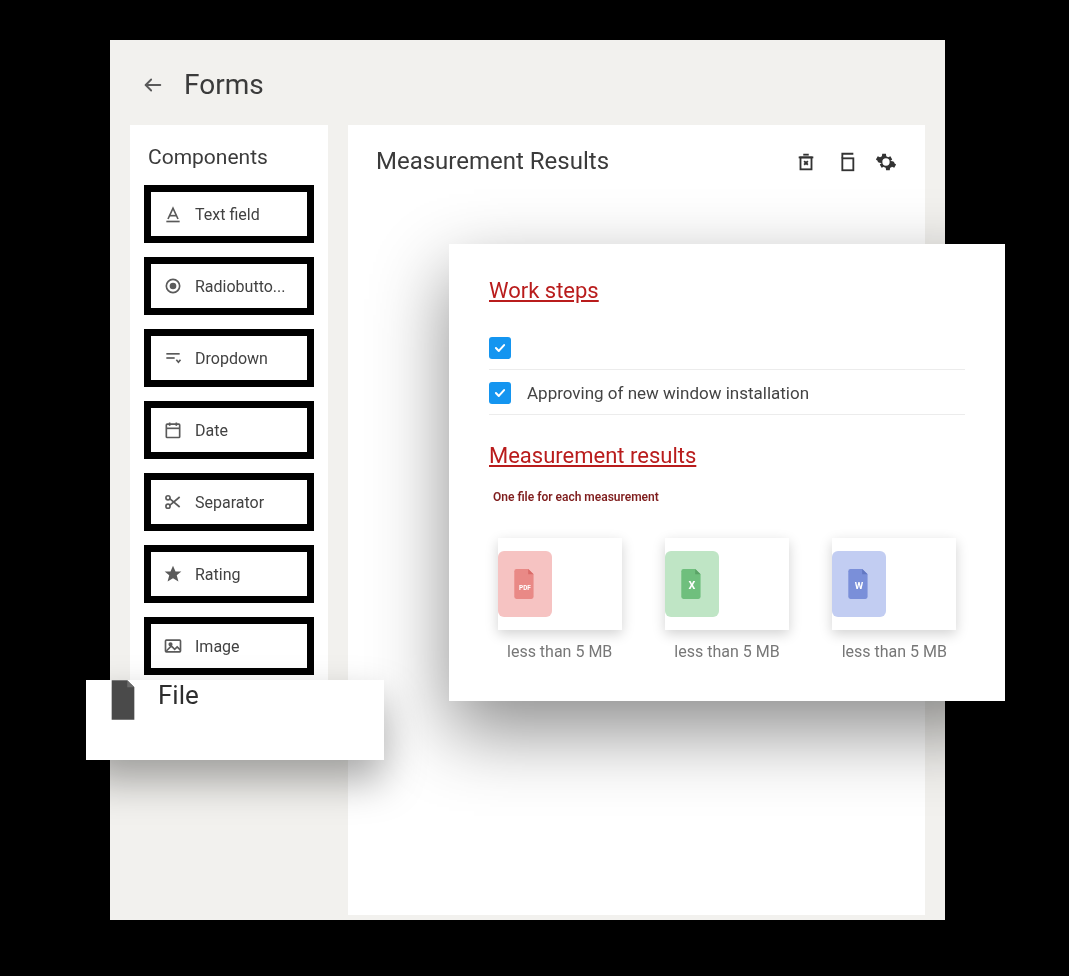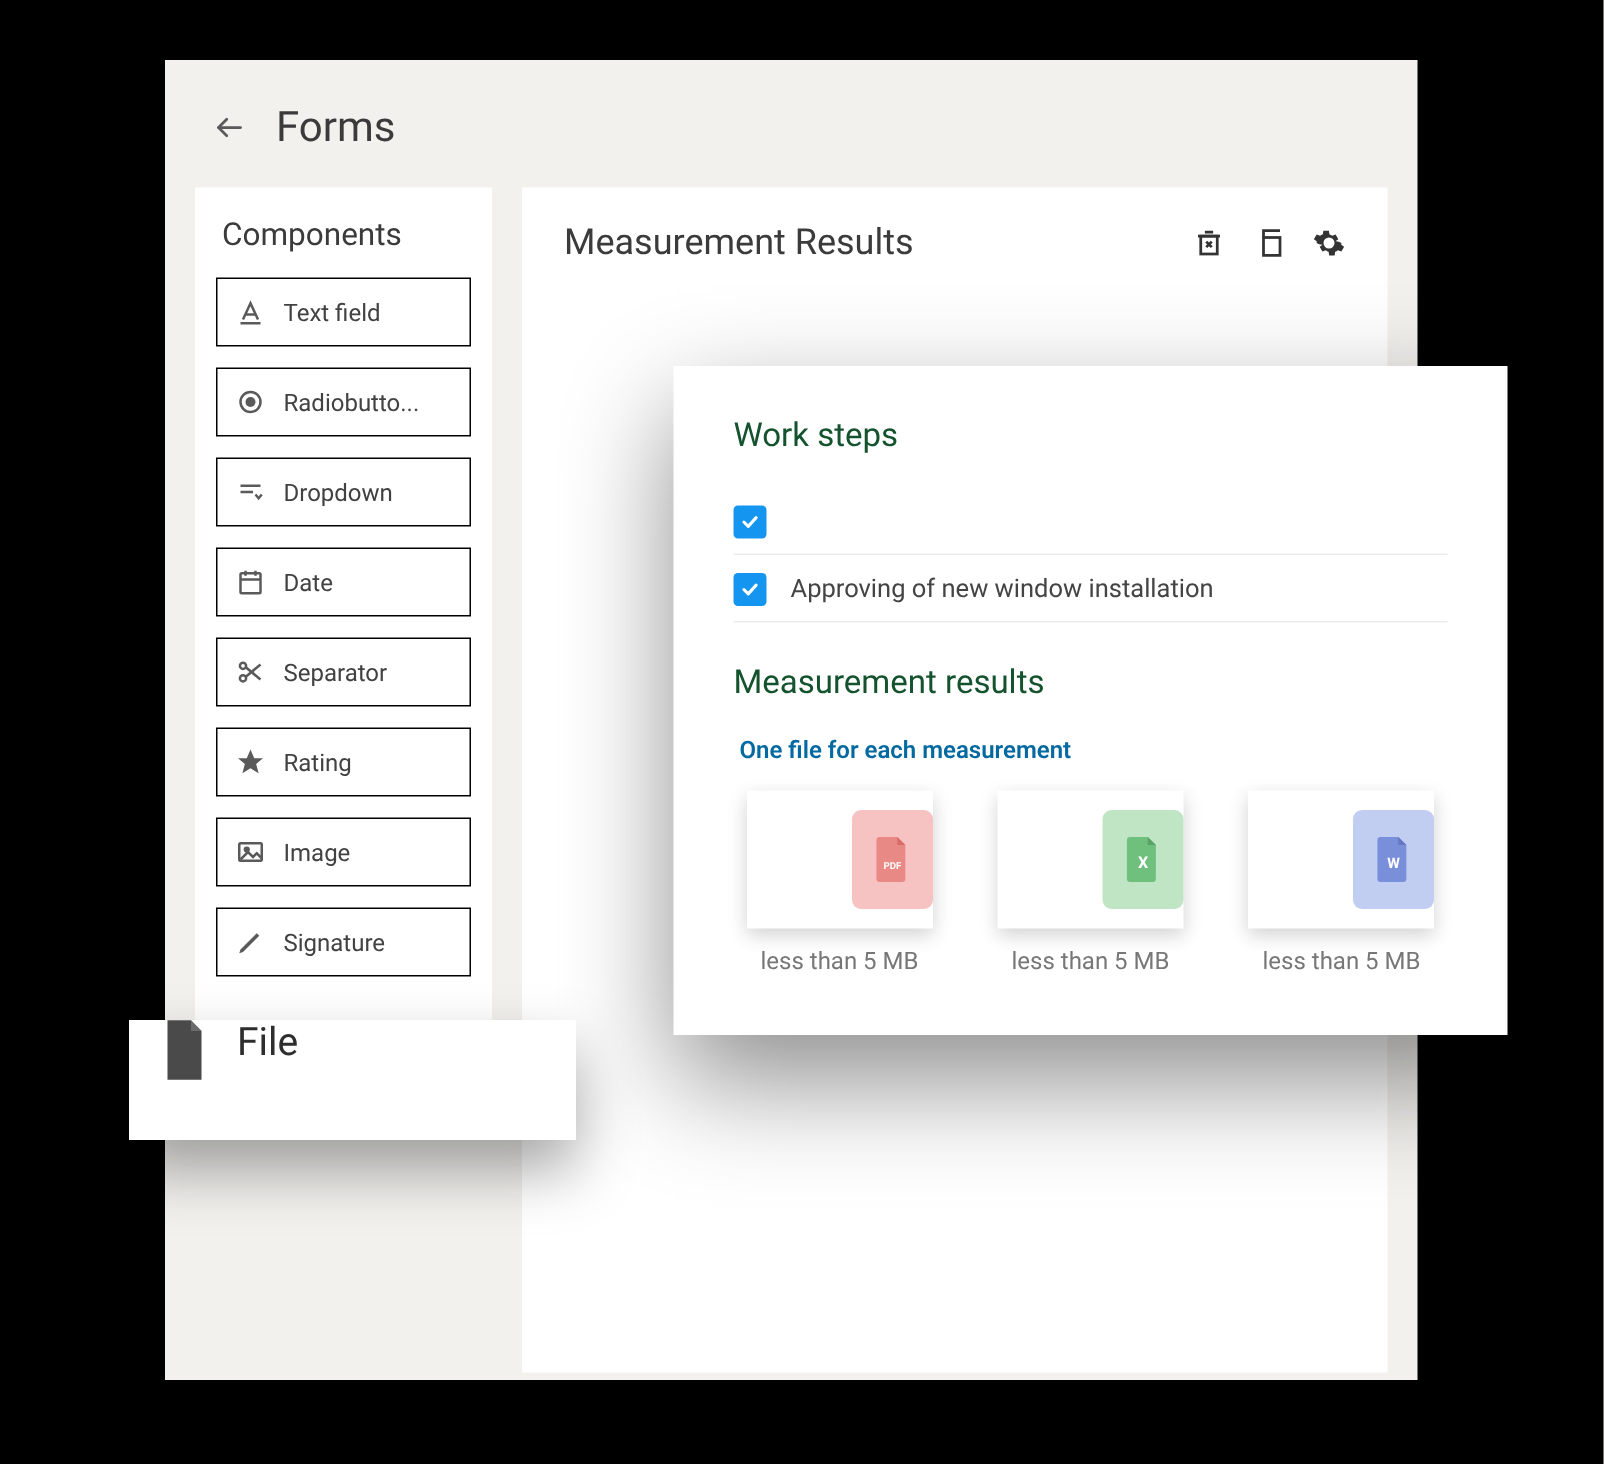--- a/index.html
+++ b/index.html
@@ -51,21 +51,21 @@
     font-size: 21px;
     color: #3b3b3b;
     font-weight: 400;
     margin-bottom: 16px;
     padding-left: 4px;
   }
   .comp-item {
     display: flex;
     align-items: center;
     gap: 12px;
-    border: 1px solid #000000;
+    border: 7px solid #000000;
     padding: 12px 12px;
     margin-bottom: 14px;
     cursor: grab;
     background: #fff;
     font-size: 16px;
     color: #424242;
     white-space: nowrap;
     overflow: hidden;
   }
   .comp-item .icn { width: 20px; height: 20px; flex-shrink: 0; display:flex; align-items:center; justify-content:center; }
@@ -123,57 +123,58 @@
     left: 449px;
     top: 244px;
     width: 556px;
     background: #fff;
     box-shadow: 0 30px 70px rgba(0,0,0,0.45);
     padding: 34px 40px 40px 40px;
     z-index: 20;
   }
   .section-title {
     font-size: 22px;
-    color: #14532d;
+    color: #b91c1c;
     font-weight: 400;
     margin-bottom: 22px;
+    text-decoration: underline;
   }
   .section-title.mt { margin-top: 28px; }
   .check-row {
     display: flex;
     align-items: center;
     gap: 16px;
     padding: 12px 0 10px 0;
     border-bottom: 1px solid #ececec;
     font-size: 17px;
     color: #444;
   }
   .checkbox {
     width: 22px; height: 22px;
     background: #1495f0;
     border-radius: 3px;
     display: flex; align-items: center; justify-content: center;
     flex-shrink: 0;
   }
   .file-hint {
-    font-size: 16px;
-    color: #0369a1;
+    font-size: 12px;
+    color: #7f1d1d;
     font-weight: 600;
-    margin: 8px 0 18px 4px;
+    margin: 8px 0 34px 4px;
   }
   .file-tiles {
     display: flex;
     gap: 26px;
   }
   .file-col { display:flex; flex-direction:column; align-items:center; gap:12px; width: 150px; }
   .file-tile {
     width: 124px; height: 92px;
     background: #fff;
     box-shadow: 0 4px 12px rgba(0,0,0,0.18);
-    display:flex; align-items:center; justify-content:flex-end;
+    display:flex; align-items:center; justify-content:flex-start;
   }
   .doc-icon {
     width: 54px; height: 66px;
     border-radius: 6px;
     display:flex; align-items:center; justify-content:center;
     position: relative;
   }
   .doc-pdf { background: #f6c3c2; }
   .doc-xls { background: #bfe5c5; }
   .doc-doc { background: #c2cdf2; }

